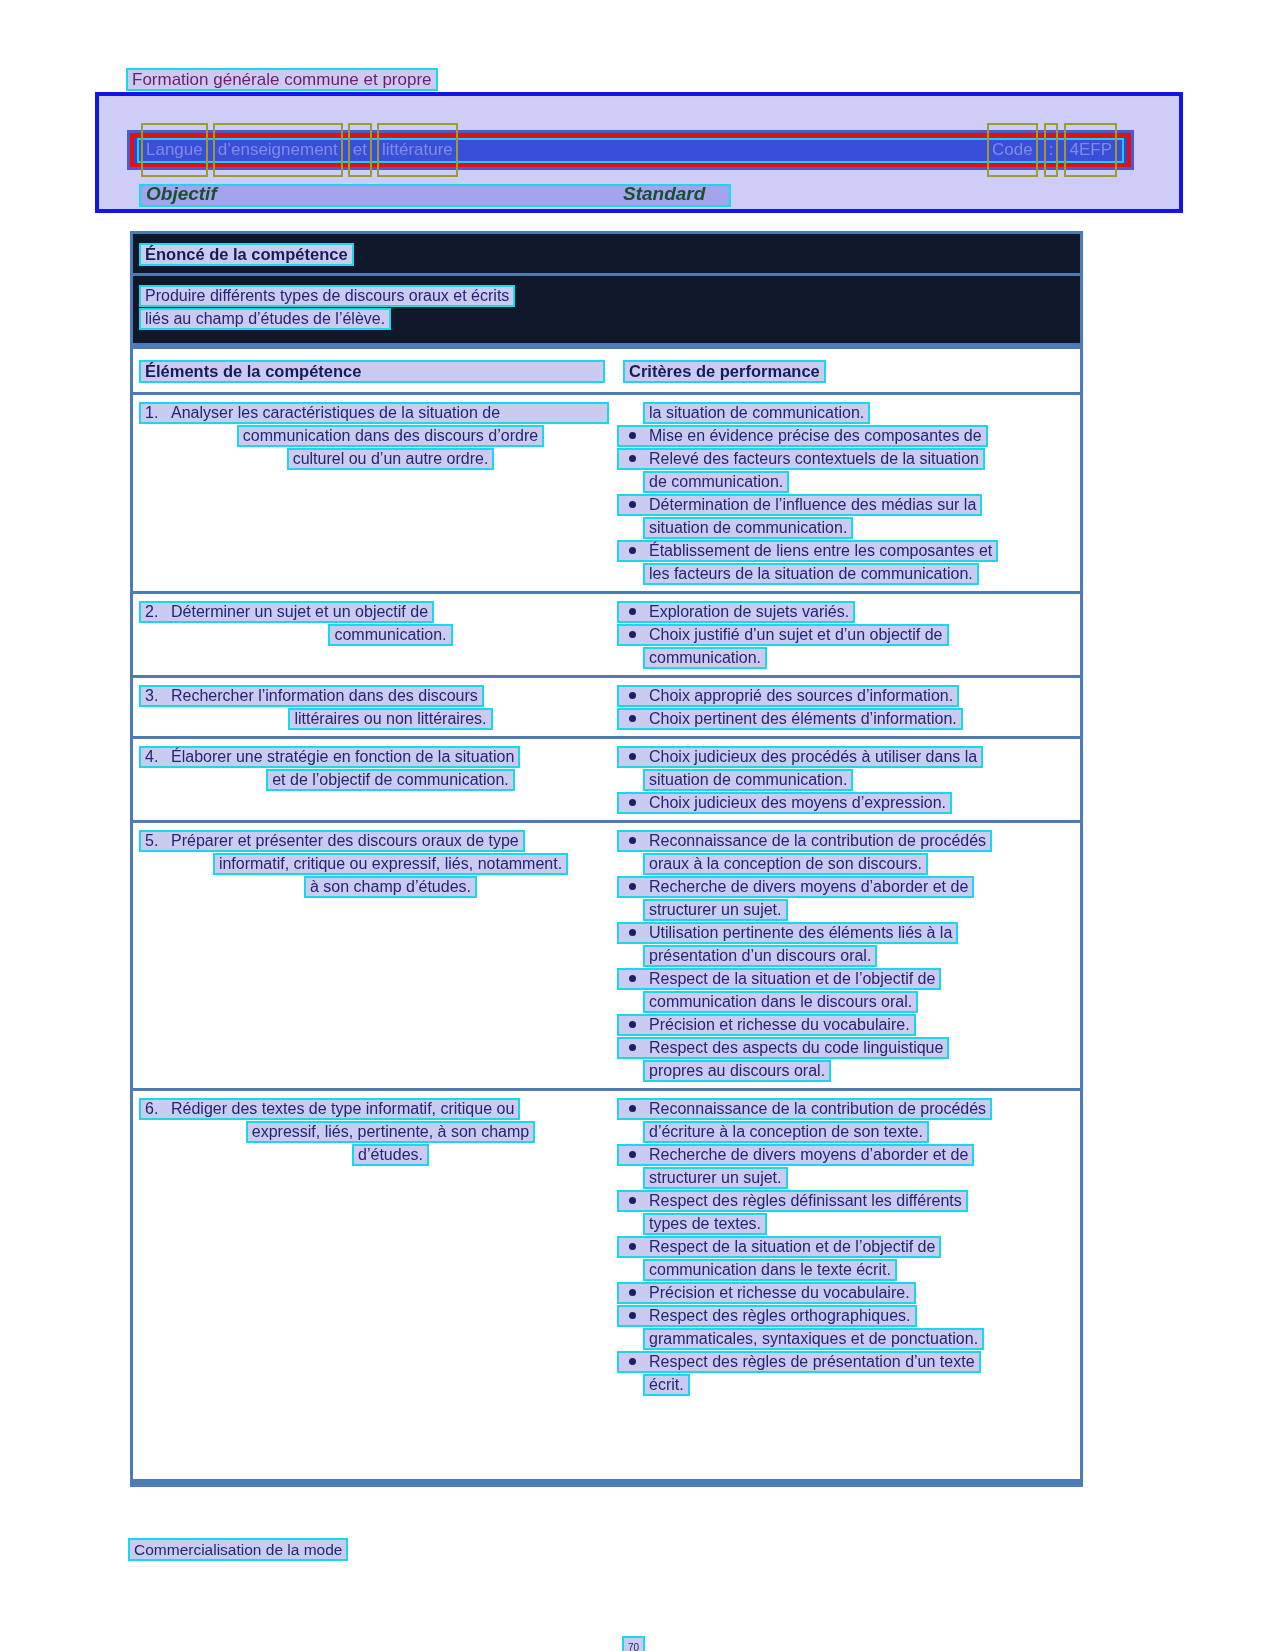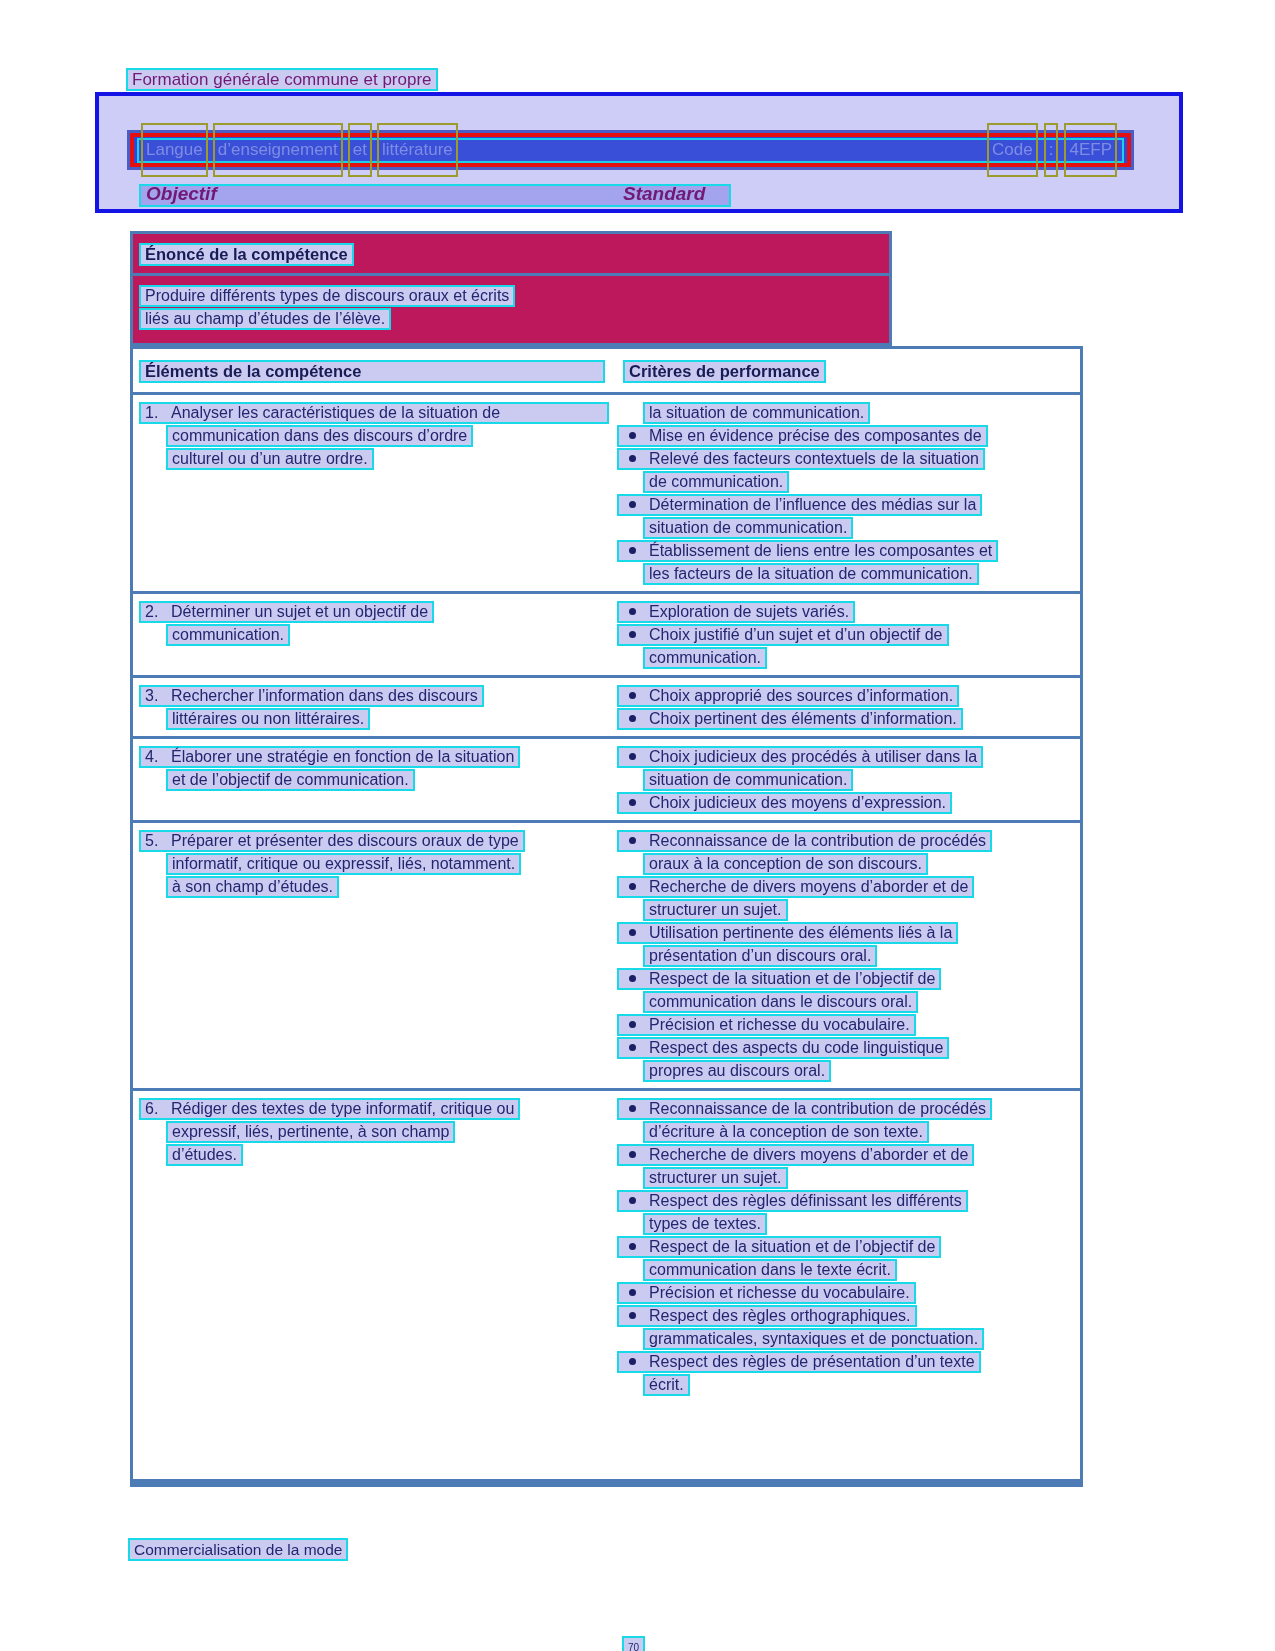--- a/index.html
+++ b/index.html
@@ -24,47 +24,47 @@
                 display:flex;align-items:center;justify-content:space-between;
                 padding:0 2px;height:21px;}
   .bwords{display:flex;align-items:center;}
   .word{border:2px solid #9c9c2e;color:#7f8ce4;font-size:17px;line-height:16px;
         padding:17px 3px;margin-right:5px;white-space:pre;}
   .bwords.right .word{margin-right:3px;margin-left:3px;}
 
   .obj-strip{position:absolute;left:40px;top:88px;width:588px;height:19px;
              background:#a4a4ee;border:2px solid #17d9e8;z-index:2;}
   .obj-strip .lbl{position:absolute;top:-3px;font-size:19px;font-weight:bold;
-                  font-style:italic;color:#701a75;}
+                  font-style:italic;color:#14532d;}
   .obj-strip .lbl.objectif{left:5px;}
   .obj-strip .lbl.standard{left:482px;}
 
   
-  .tableA{position:absolute;left:130px;top:231px;width:762px;box-sizing:border-box;
-          border:3px solid #4d7bb5;border-bottom-width:4px;background:#be185d;}
+  .tableA{position:absolute;left:130px;top:231px;width:953px;box-sizing:border-box;
+          border:3px solid #4d7bb5;border-bottom-width:4px;background:#0f172a;}
   .tA-header{padding:9px 6px 7px;border-bottom:3px solid #4d7bb5;}
   .tA-body{padding:9px 6px 12px;}
 
   .tableB{position:absolute;left:130px;top:346px;width:953px;height:1141px;box-sizing:border-box;
           border:3px solid #4d7bb5;border-bottom-width:8px;background:#ffffff;
           display:flex;flex-direction:column;text-decoration:underline;}
   .tB-header{display:flex;padding:11px 6px 9px;border-bottom:3px solid #4d7bb5;}
   .tB-header .colL{width:482px;}
   .tB-header .colR{flex:1;padding-left:2px;}
   .bold-line{font-weight:bold;color:#181c54;font-size:16.5px;}
   .wide{width:466px;box-sizing:border-box;}
 
   .tB-rows{display:flex;flex-direction:column;flex:1;}
   .tB-row{display:flex;padding:7px 0 5px;}
   .tB-row.sep{border-top:3px solid #4d7bb5;}
   .cellL{width:482px;padding-left:6px;box-sizing:border-box;}
   .cellR{flex:1;padding-left:2px;padding-right:2px;}
   .line{height:23px;font-size:16px;}
   .line .hl{line-height:18px;}
-  .contL{margin-left:27px;}
+  .contL{margin-left:27px;text-align:center;}
   .contR{margin-left:26px;}
   .fullw{width:470px;box-sizing:border-box;}
   .num{display:inline-block;width:26px;}
   .bullet{display:inline-block;width:7px;height:7px;border-radius:50%;
           background:#1a1f66;margin:0 13px 2px 6px;vertical-align:middle;}
   .tB-filler{flex:1;}
 
   
   .footer-label{position:absolute;left:128px;top:1538px;font-size:15.5px;}
   .page-number{position:absolute;left:622px;top:1636px;font-size:10px;}

